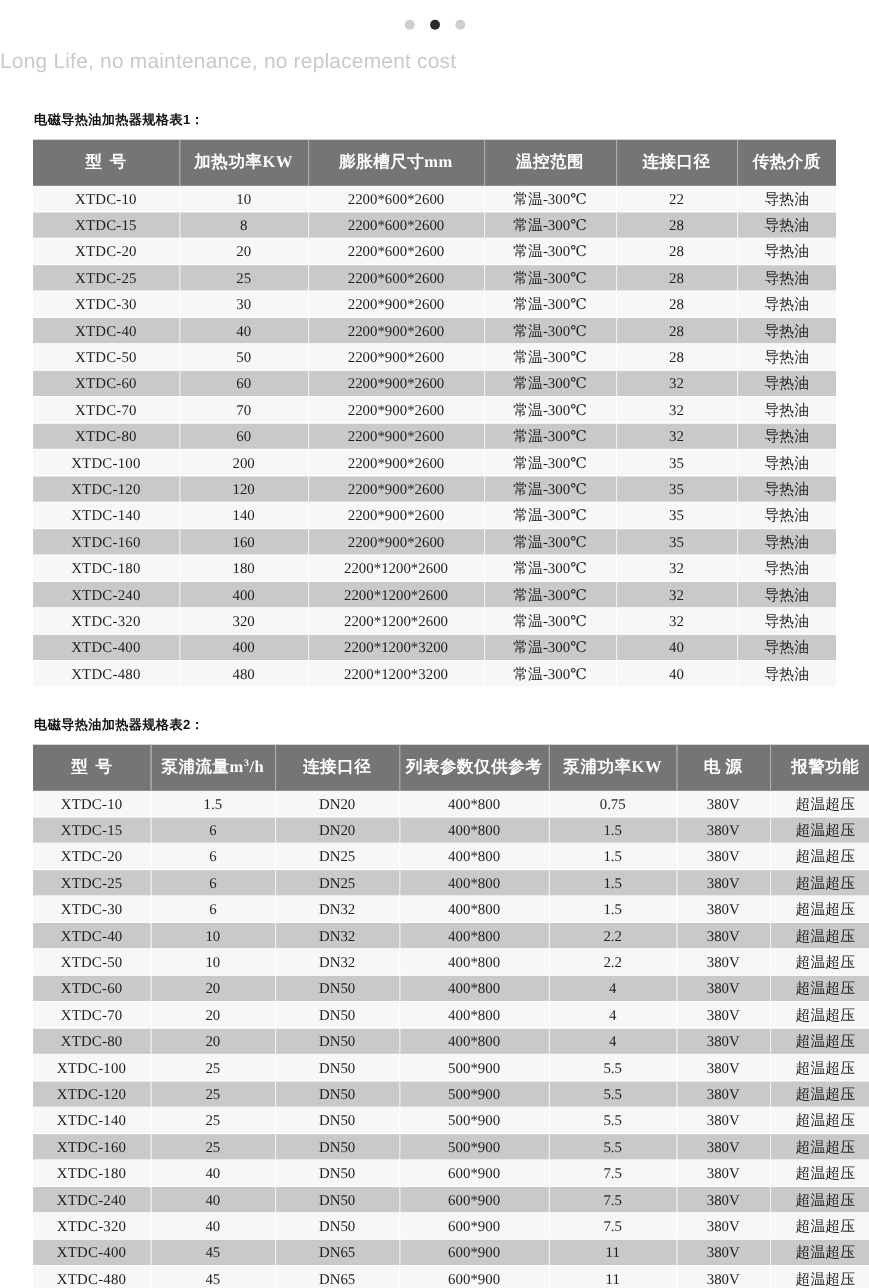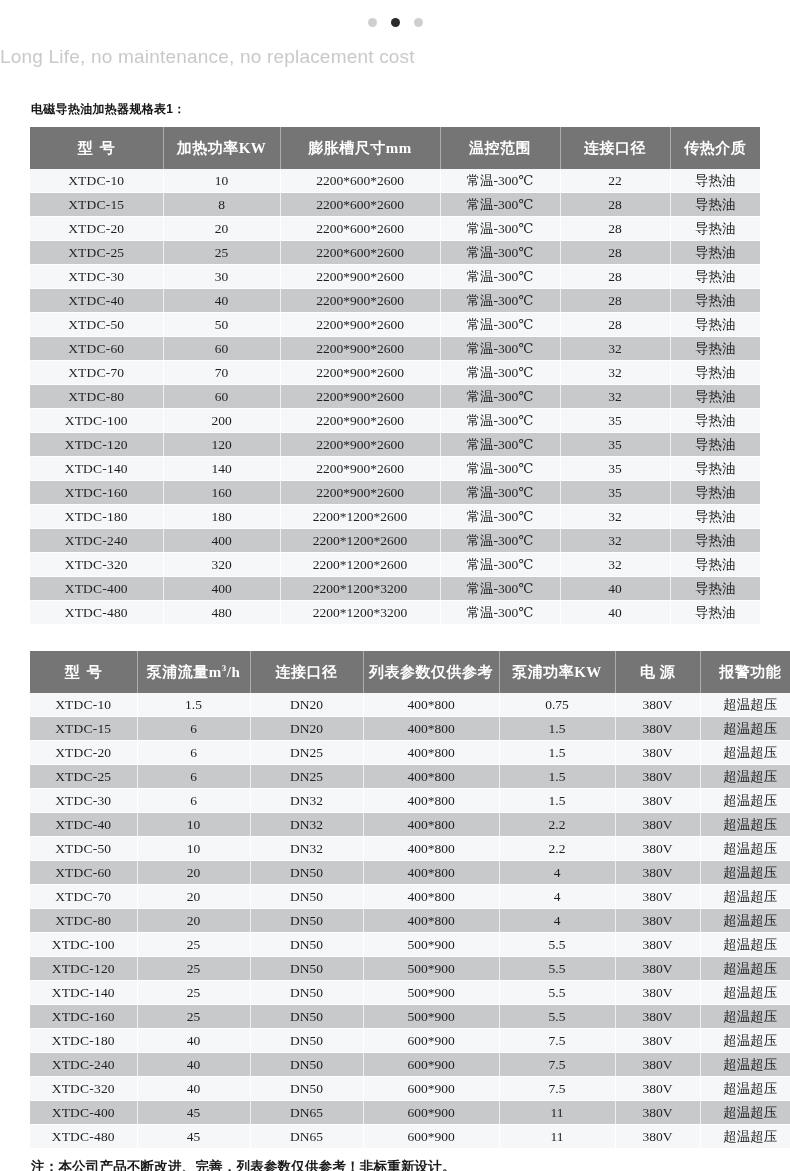--- a/index.html
+++ b/index.html
@@ -317,20 +317,21 @@
             <td>2200*1200*3200</td>
             <td>常温-300℃</td>
             <td>40</td>
             <td>导热油</td>
           </tr>
         </tbody>
     </table>
   </div>
 
   <div class="section sec-2">
+    <div class="sec-title">电磁导热油加热器规格表2：</div>
     <table class="spec t2">
       <colgroup>
         <col class="d0">
           <col class="d1">
           <col class="d2">
           <col class="d3">
           <col class="d4">
           <col class="d5">
           <col class="d6">
       </colgroup>

